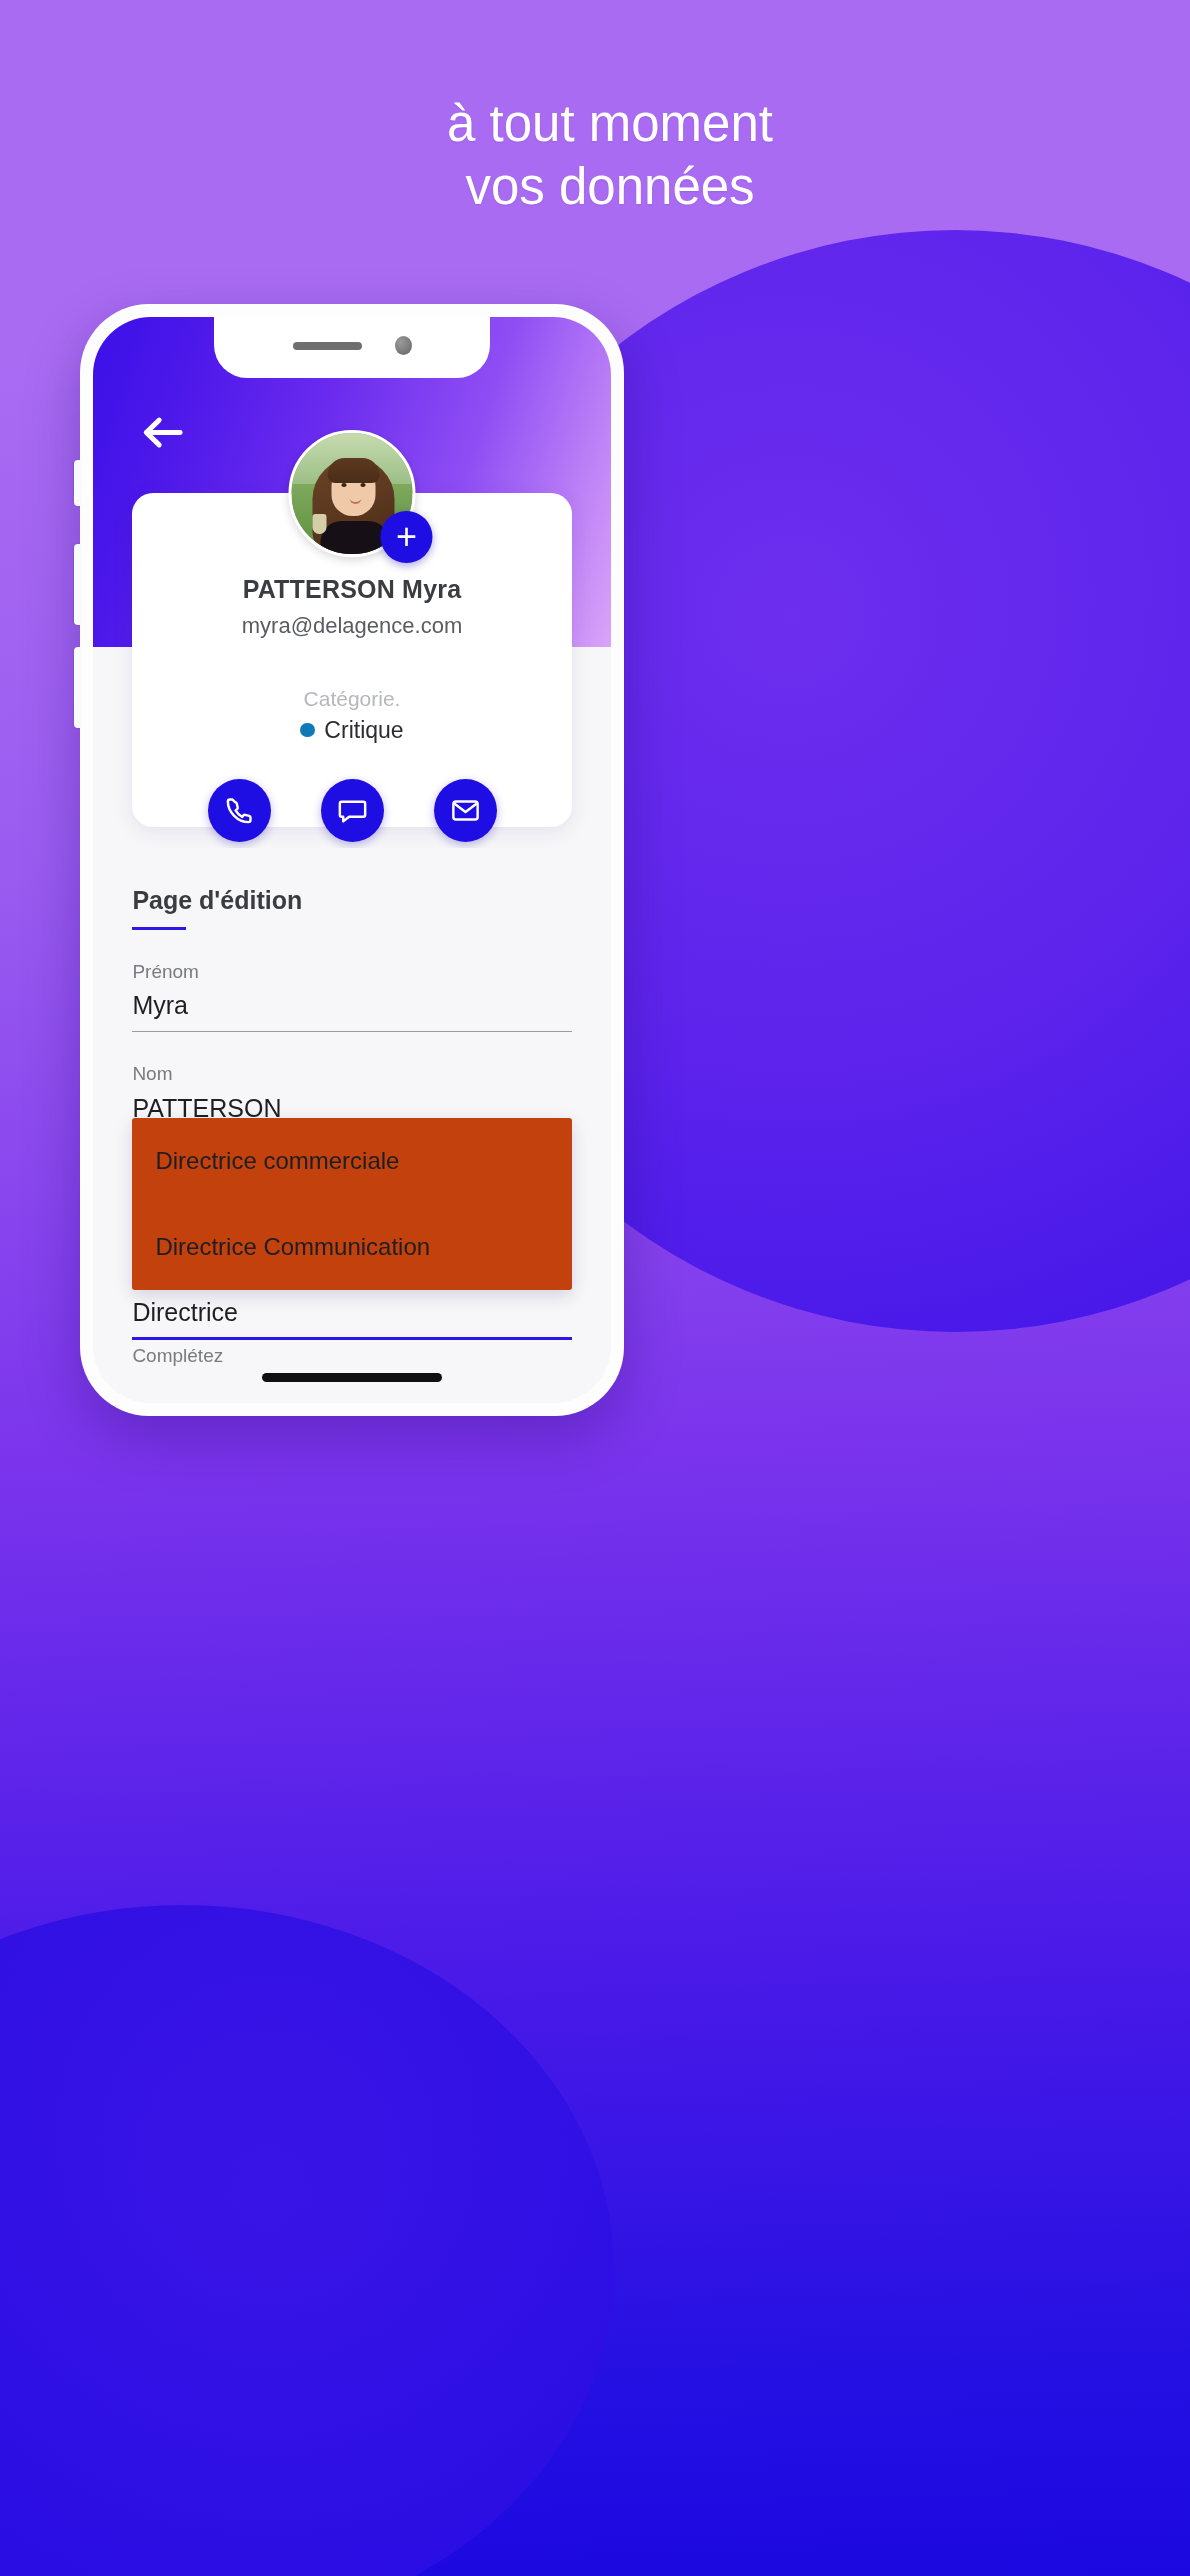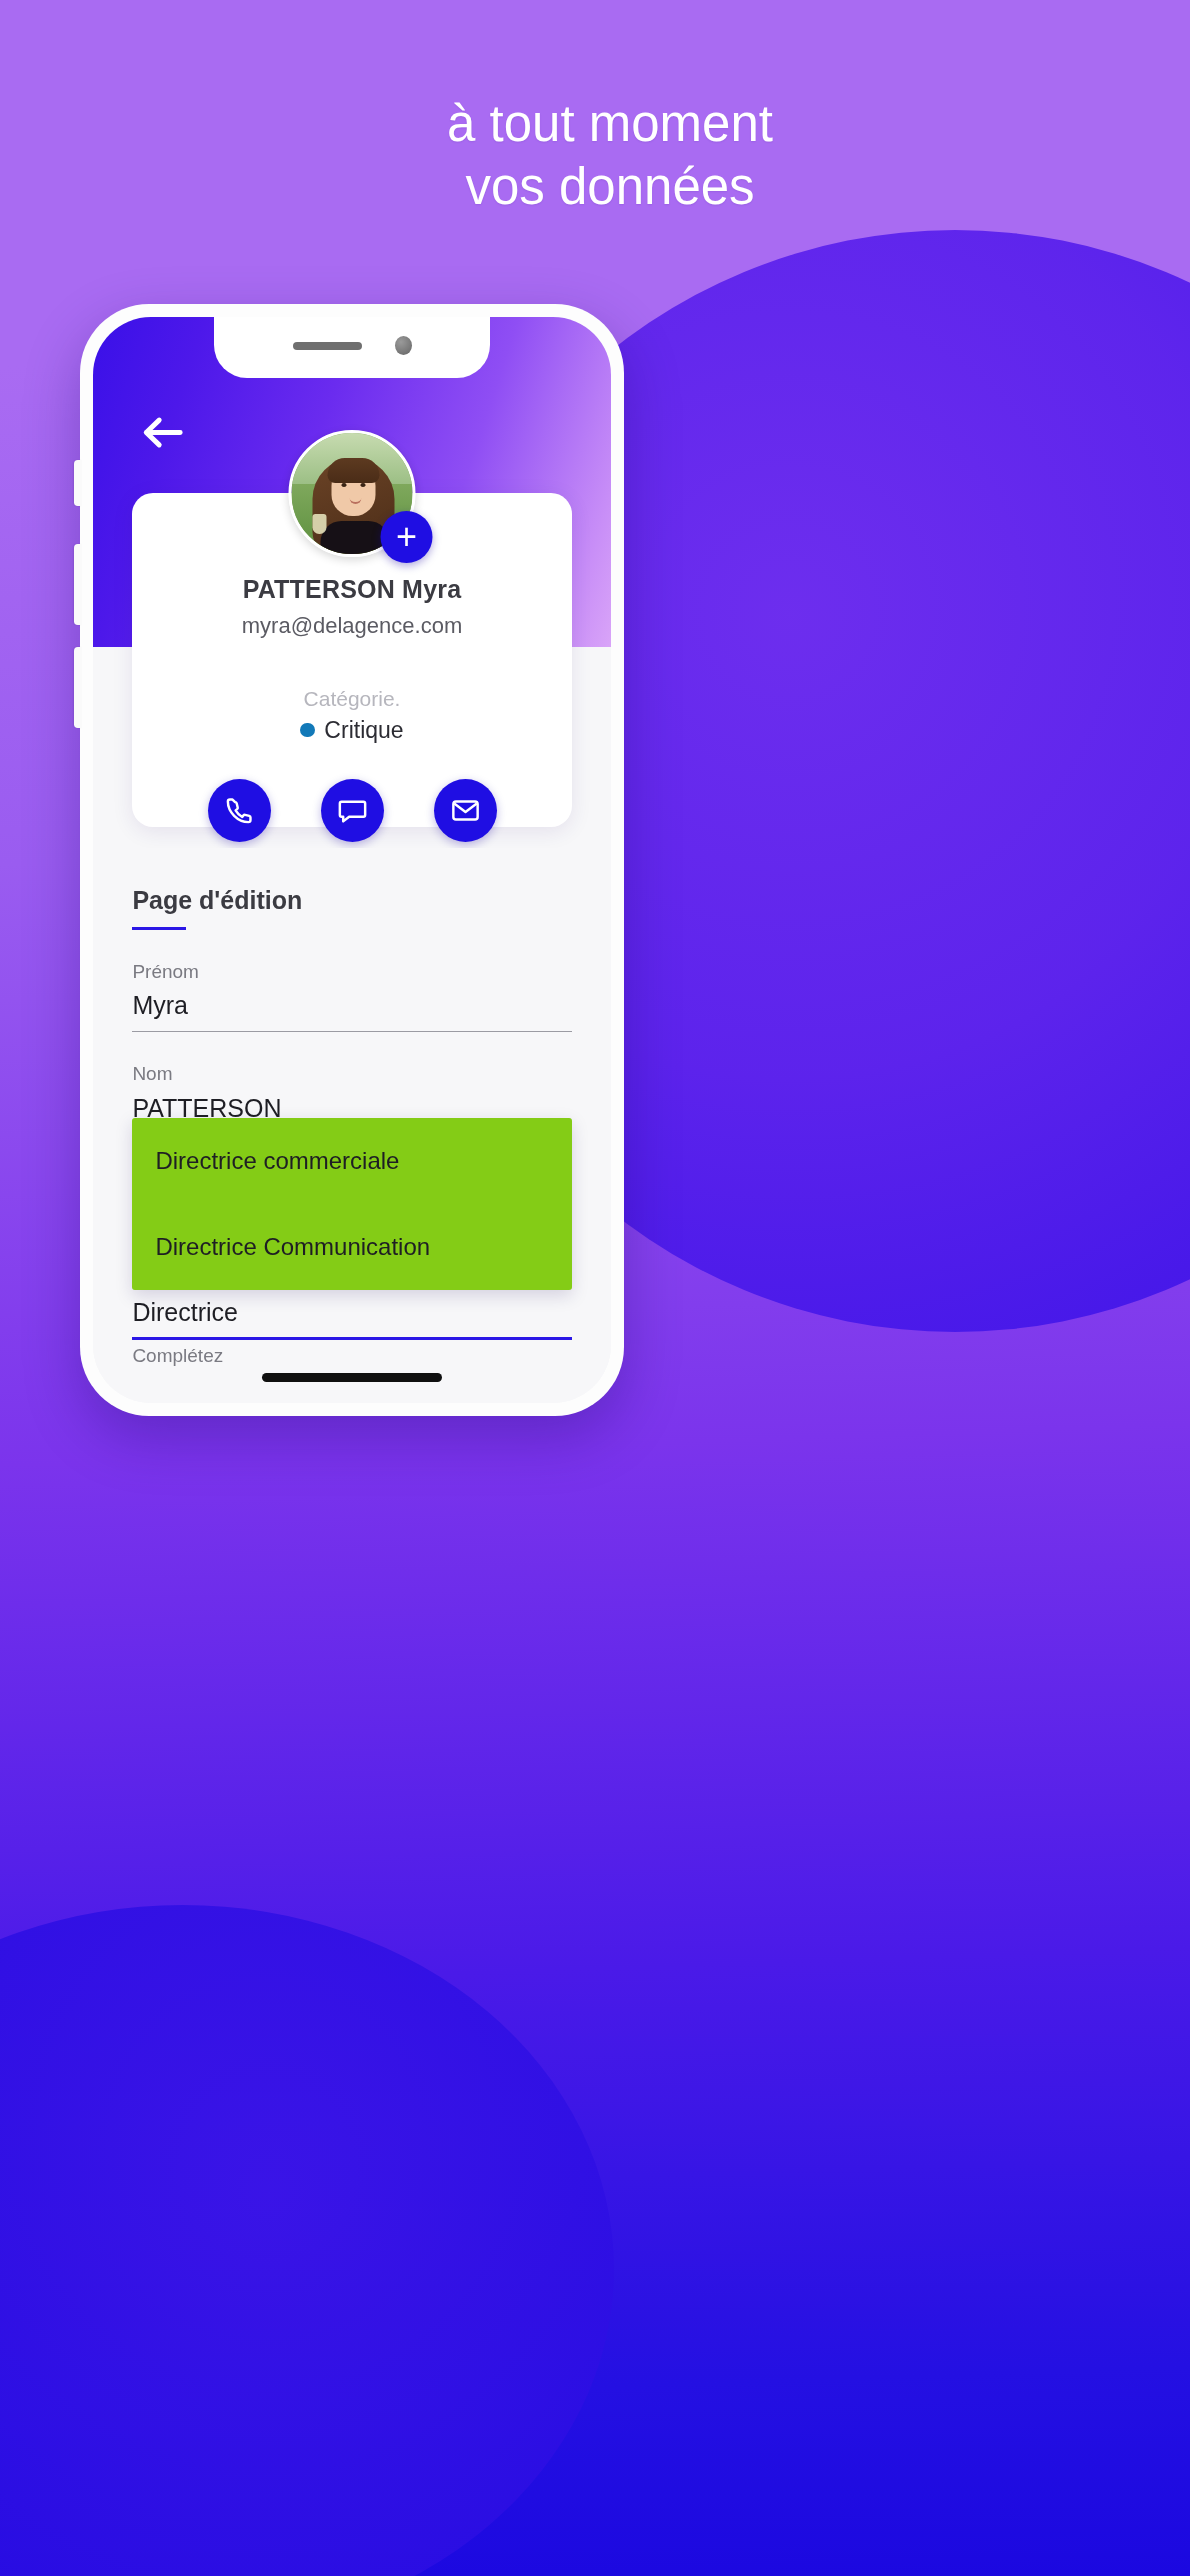--- a/index.html
+++ b/index.html
@@ -177,21 +177,21 @@
   .field-value { font-size:25px; color:#1e1e24; padding:8.6px 0 10.5px; font-weight:300; }
   .field-value.teal { color:#1279b8; font-size:24px; letter-spacing:0.4px; }
   .field-line { height:1.4px; background:#9b9ba3; }
   .field-line.active { height:2.9px; background:#2b17e6; }
   .chevron { position:absolute; right:1.9px; bottom:16.3px; width:0; height:0;
              border-left:10.5px solid transparent; border-right:10.5px solid transparent;
              border-top:10.5px solid #6c6c76; }
 
   .suggest {
     position:absolute; left:39px; right:39px; top:801px;
-    background:#84cc16; border-radius:2.9px;
+    background:#c2410c; border-radius:2.9px;
     box-shadow:0 5.8px 17px rgba(30,10,90,.15);
     overflow:hidden; z-index:5;
   }
   .suggest-item { padding:29px 23px; font-size:24px; color:#1e1e24; font-weight:300; cursor:pointer; }
 
   .bottom-label { position:absolute; left:39px; bottom:36px; font-size:19px; color:#7a7a82; font-weight:300; }
   .home-indicator { position:absolute; left:50%; transform:translateX(-50%); bottom:21px;
                     width:180px; height:8.6px; background:#101010; border-radius:4.8px; }
 </style>
 </head>

